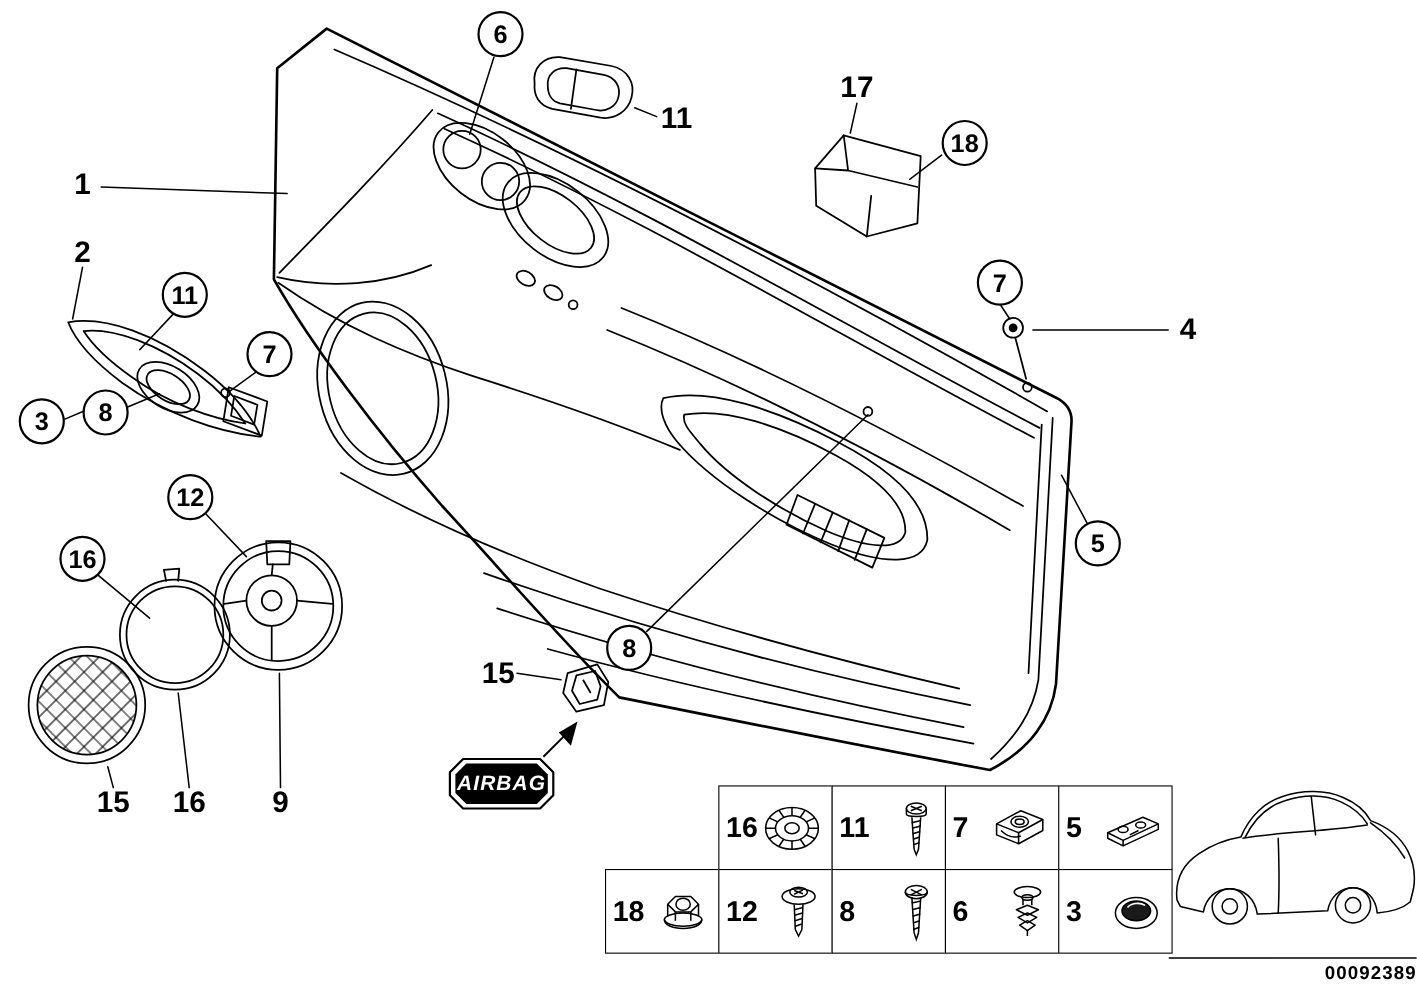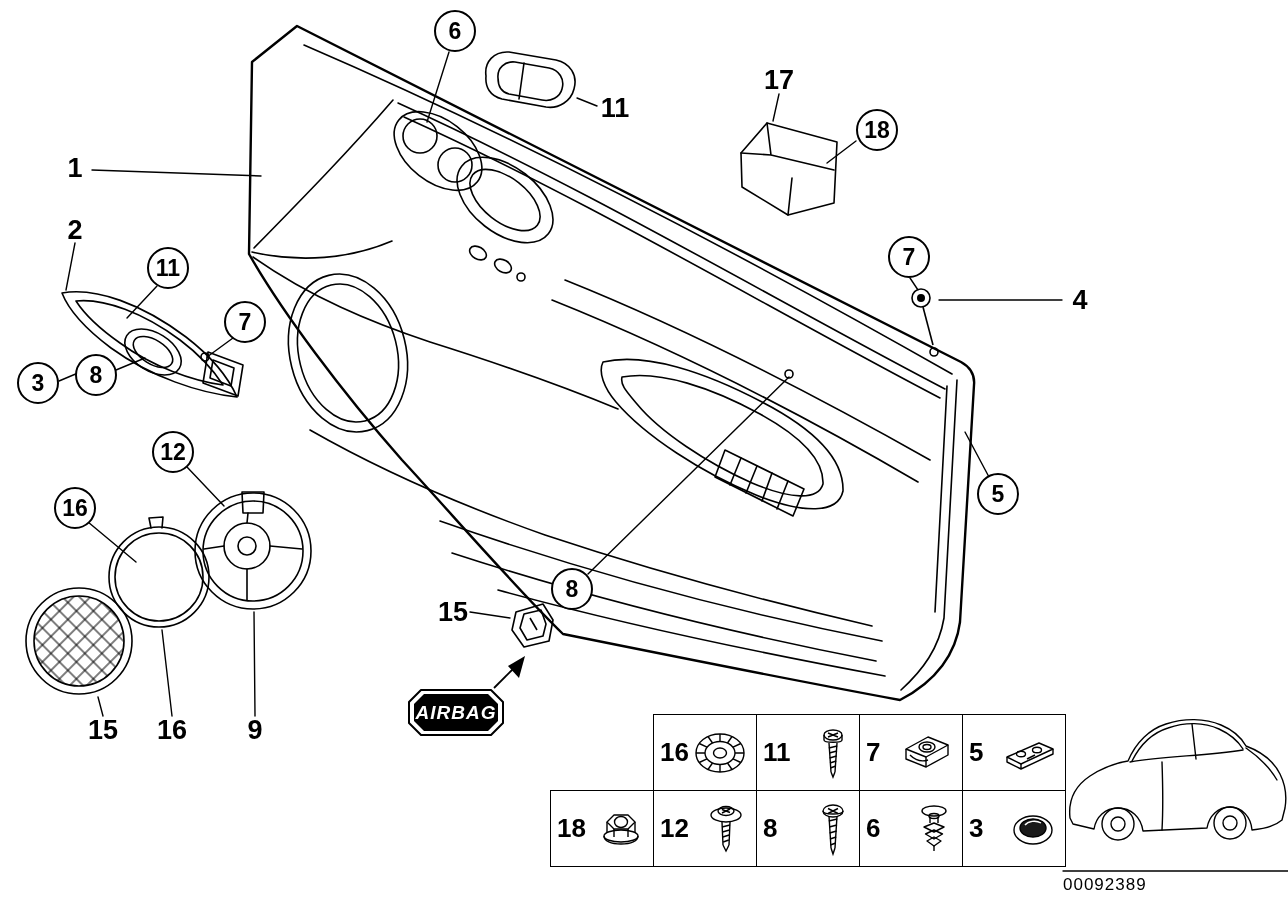--- a/index.html
+++ b/index.html
@@ -18,22 +18,22 @@
   .airbag-text { position:absolute; left:456px; top:713px; transform:translate(-50%,-50%);
                  color:#fff; font-weight:bold; font-size:19px; letter-spacing:1px;
                  font-style:italic;text-align:right; }
 
   .legend-cell { position:absolute; width:104px; height:77px; border:1.6px solid #000;
                  background:#fff; display:flex; align-items:center; justify-content:space-between;
                  padding:4px 8px 4px 6px; }
   .legend-cell .num { font-size:26px; font-weight:bold; }
   .legend-cell svg { flex:0 0 auto; }
 
-  .doc-number { position:absolute; left:1063px; top:875px; width:225px; text-align:left;
-                font-size:17px; letter-spacing:1px; }
+  .doc-number { position:absolute; left:1063px; top:875px; width:225px; text-align:right;
+                font-size:17px; letter-spacing:1px;font-weight:bold; }
 </style>
 </head>
 <body>
 
 <div class="stage">
 
   <svg class="art" width="1288" height="910" viewBox="0 0 1288 910">
     <defs>
       <pattern id="xhatch" width="12" height="12" patternUnits="userSpaceOnUse" patternTransform="rotate(45)">
         <path d="M0,6 H12 M6,0 V12" stroke="#000" stroke-width="1" fill="none"></path>

